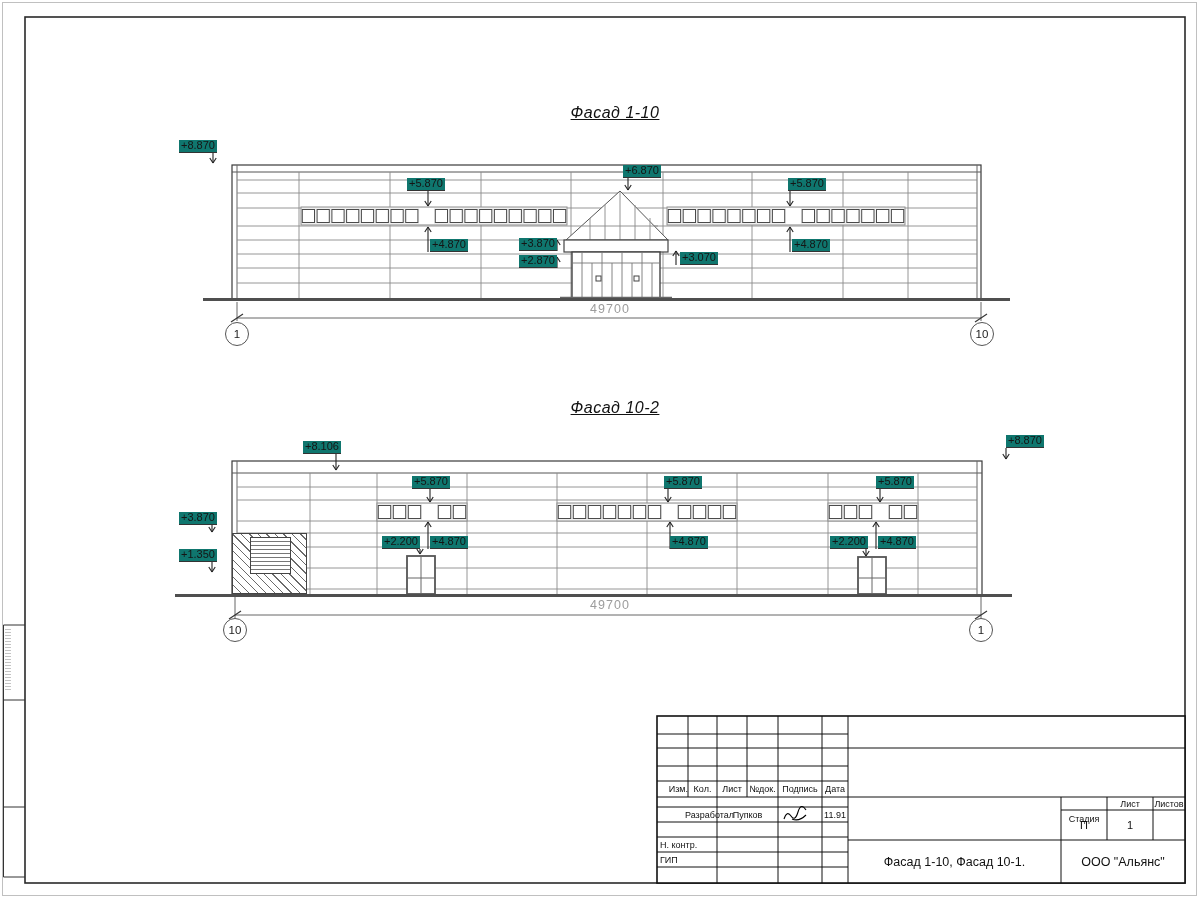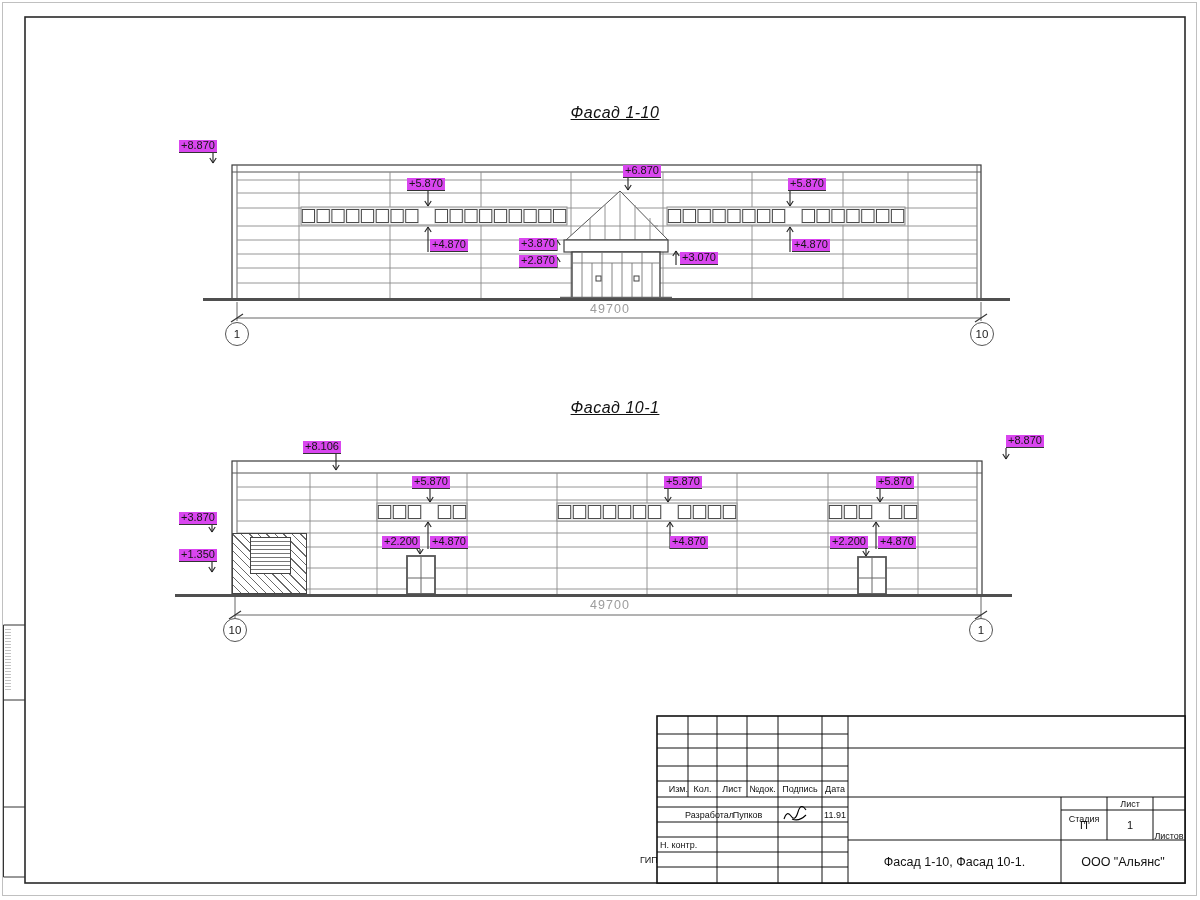--- a/index.html
+++ b/index.html
@@ -1,20 +1,20 @@
 <!DOCTYPE html>
 <html><head>
 <meta charset="utf-8">
 <style>
   html,body{margin:0;padding:0;background:#fff;}
   #sheet{position:relative;width:1200px;height:900px;background:#ffffff;overflow:hidden;
          font-family:"Liberation Sans",sans-serif;}
   #linework{position:absolute;left:0;top:0;}
   .overlay{position:absolute;left:0;top:0;width:1200px;height:900px;}
-  .lbl{position:absolute;font-size:11px;line-height:11px;color:#151515;background:#d946ef;
+  .lbl{position:absolute;font-size:11px;line-height:11px;color:#151515;background:#0f766e;
        border-bottom:1.2px solid #333;padding:0 2px 1px 2px;white-space:nowrap;}
   .ftitle{position:absolute;width:160px;text-align:center;font-style:italic;font-size:16px;
           color:#111;text-decoration:underline;letter-spacing:0.5px;}
   .dim{position:absolute;width:100px;text-align:center;font-size:12.5px;color:#9c9c9c;letter-spacing:1px;}
   .axn{position:absolute;width:24px;height:24px;line-height:24px;text-align:center;
        font-size:11.5px;color:#222;}
   .tbt{position:absolute;font-size:9px;color:#111;white-space:nowrap;}
   .tbt.c{text-align:center;}
   .tbt.big{font-size:12.5px;}
   .hatchblock{position:absolute;left:232px;top:533px;width:75px;height:61px;box-sizing:border-box;
@@ -374,21 +374,21 @@
 
   <div class="hatchblock">
     <div class="louver"></div>
   </div>
 
   <div class="sidetext"></div>
 
   <div class="overlay">
 
     <div class="ftitle" style="left:535px;top:104px;">Фасад 1-10</div>
-    <div class="ftitle" style="left:535px;top:399px;">Фасад 10-1</div>
+    <div class="ftitle" style="left:535px;top:399px;">Фасад 10-2</div>
 
     <div class="lbl" style="left:179px;top:140px;">+8.870</div>
     <div class="lbl" style="left:407px;top:178px;">+5.870</div>
     <div class="lbl" style="left:430px;top:239px;">+4.870</div>
     <div class="lbl" style="left:623px;top:165px;">+6.870</div>
     <div class="lbl" style="left:788px;top:178px;">+5.870</div>
     <div class="lbl" style="left:792px;top:239px;">+4.870</div>
     <div class="lbl" style="left:519px;top:238px;">+3.870</div>
     <div class="lbl" style="left:519px;top:255px;">+2.870</div>
     <div class="lbl" style="left:680px;top:252px;">+3.070</div>
@@ -415,22 +415,22 @@
     <div class="tbt c" style="left:657px;top:784px;width:31px;text-align:right;">Изм.</div>
     <div class="tbt c" style="left:688px;top:784px;width:29px;">Кол.</div>
     <div class="tbt c" style="left:717px;top:784px;width:30px;">Лист</div>
     <div class="tbt c" style="left:747px;top:784px;width:31px;">№док.</div>
     <div class="tbt c" style="left:778px;top:784px;width:44px;">Подпись</div>
     <div class="tbt c" style="left:822px;top:784px;width:26px;">Дата</div>
     <div class="tbt" style="left:685px;top:810px;">Разработал</div>
     <div class="tbt c" style="left:717px;top:810px;width:61px;">Пупков</div>
     <div class="tbt c" style="left:822px;top:810px;width:26px;">11.91</div>
     <div class="tbt" style="left:660px;top:840px;">Н. контр.</div>
-    <div class="tbt" style="left:640px;top:855px;">ГИП</div>
+    <div class="tbt" style="left:660px;top:855px;">ГИП</div>
     <div class="tbt c" style="left:1061px;top:814px;width:46px;">Стадия</div>
     <div class="tbt c" style="left:1107px;top:799px;width:46px;">Лист</div>
-    <div class="tbt c" style="left:1153px;top:799px;width:32px;margin-top:32px;">Листов</div>
+    <div class="tbt c" style="left:1153px;top:799px;width:32px;">Листов</div>
     <div class="tbt c" style="left:1061px;top:819px;width:46px;font-size:11px;">П</div>
     <div class="tbt c" style="left:1107px;top:819px;width:46px;font-size:11px;">1</div>
     <div class="tbt c big" style="left:848px;top:855px;width:213px;">Фасад 1-10, Фасад 10-1.</div>
     <div class="tbt c big" style="left:1061px;top:855px;width:124px;">ООО "Альянс"</div>
   </div>
 </div>
 
 </body></html>

